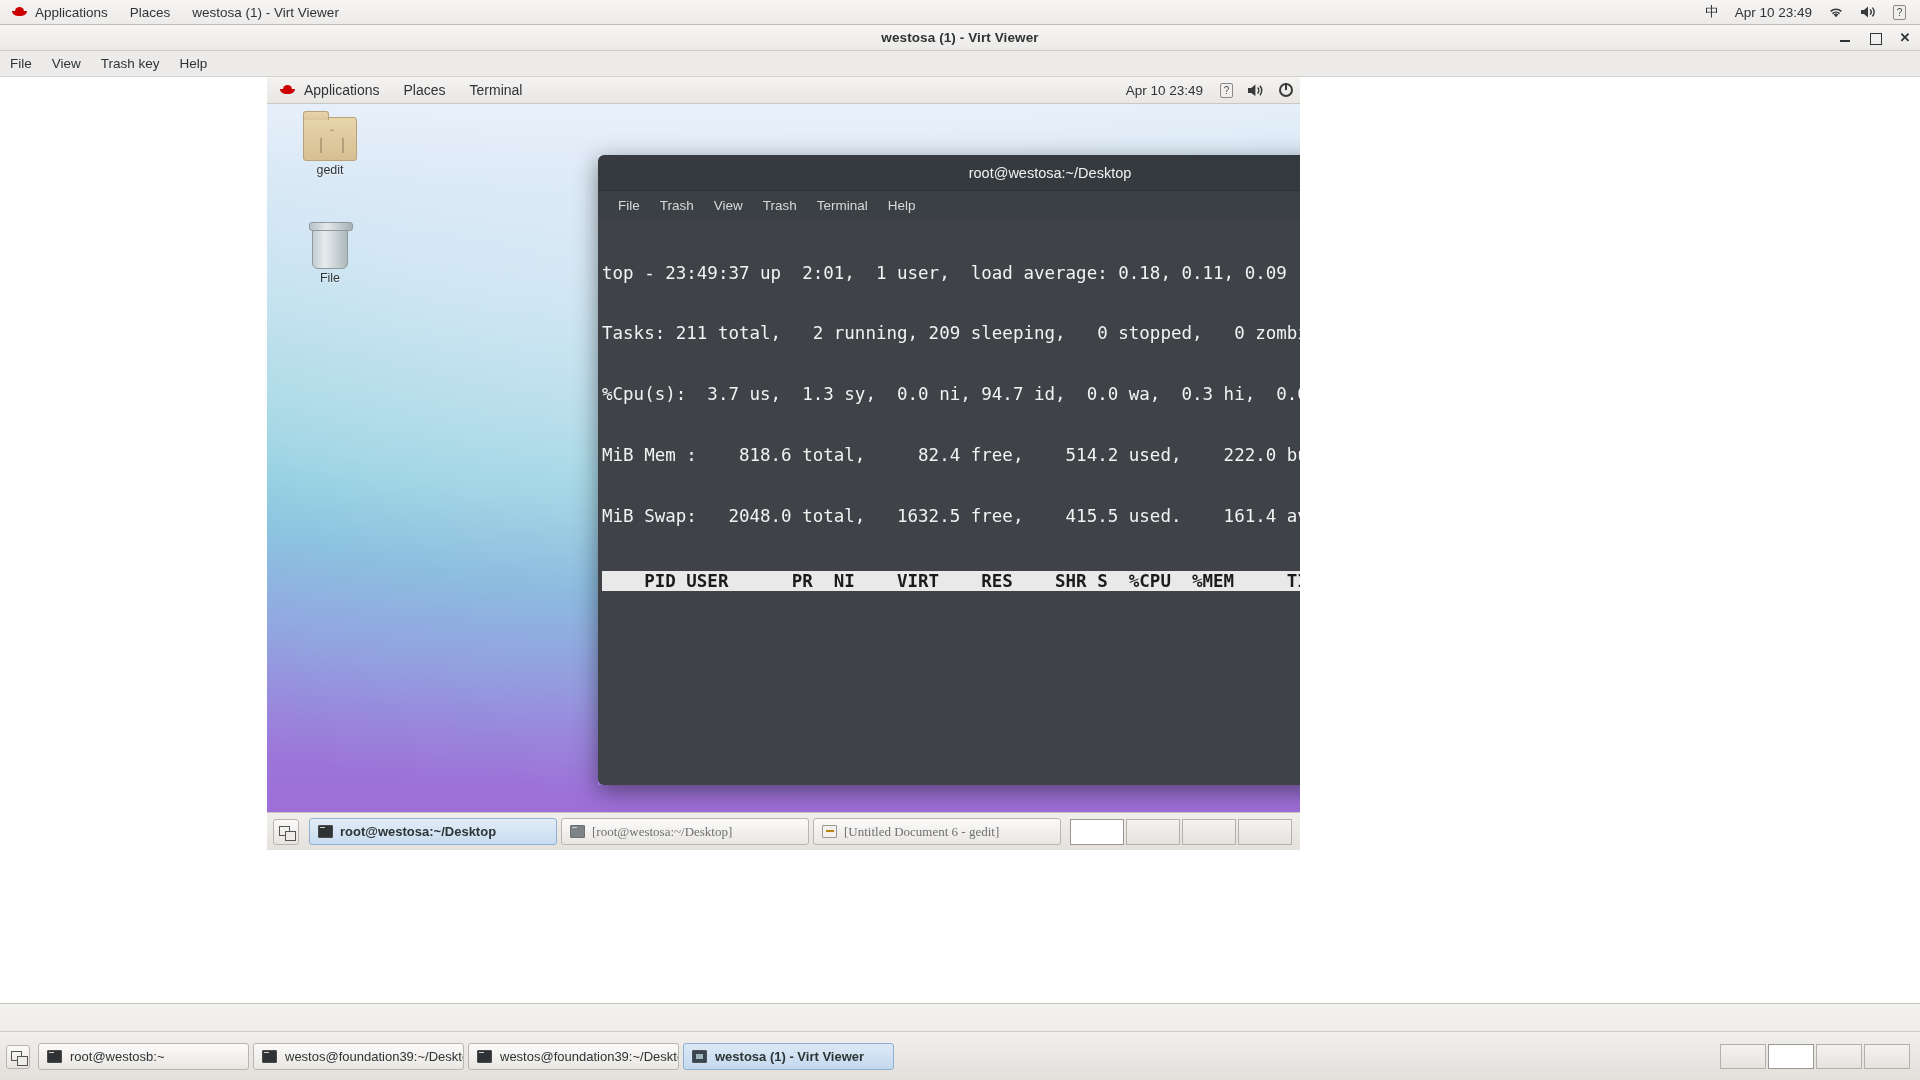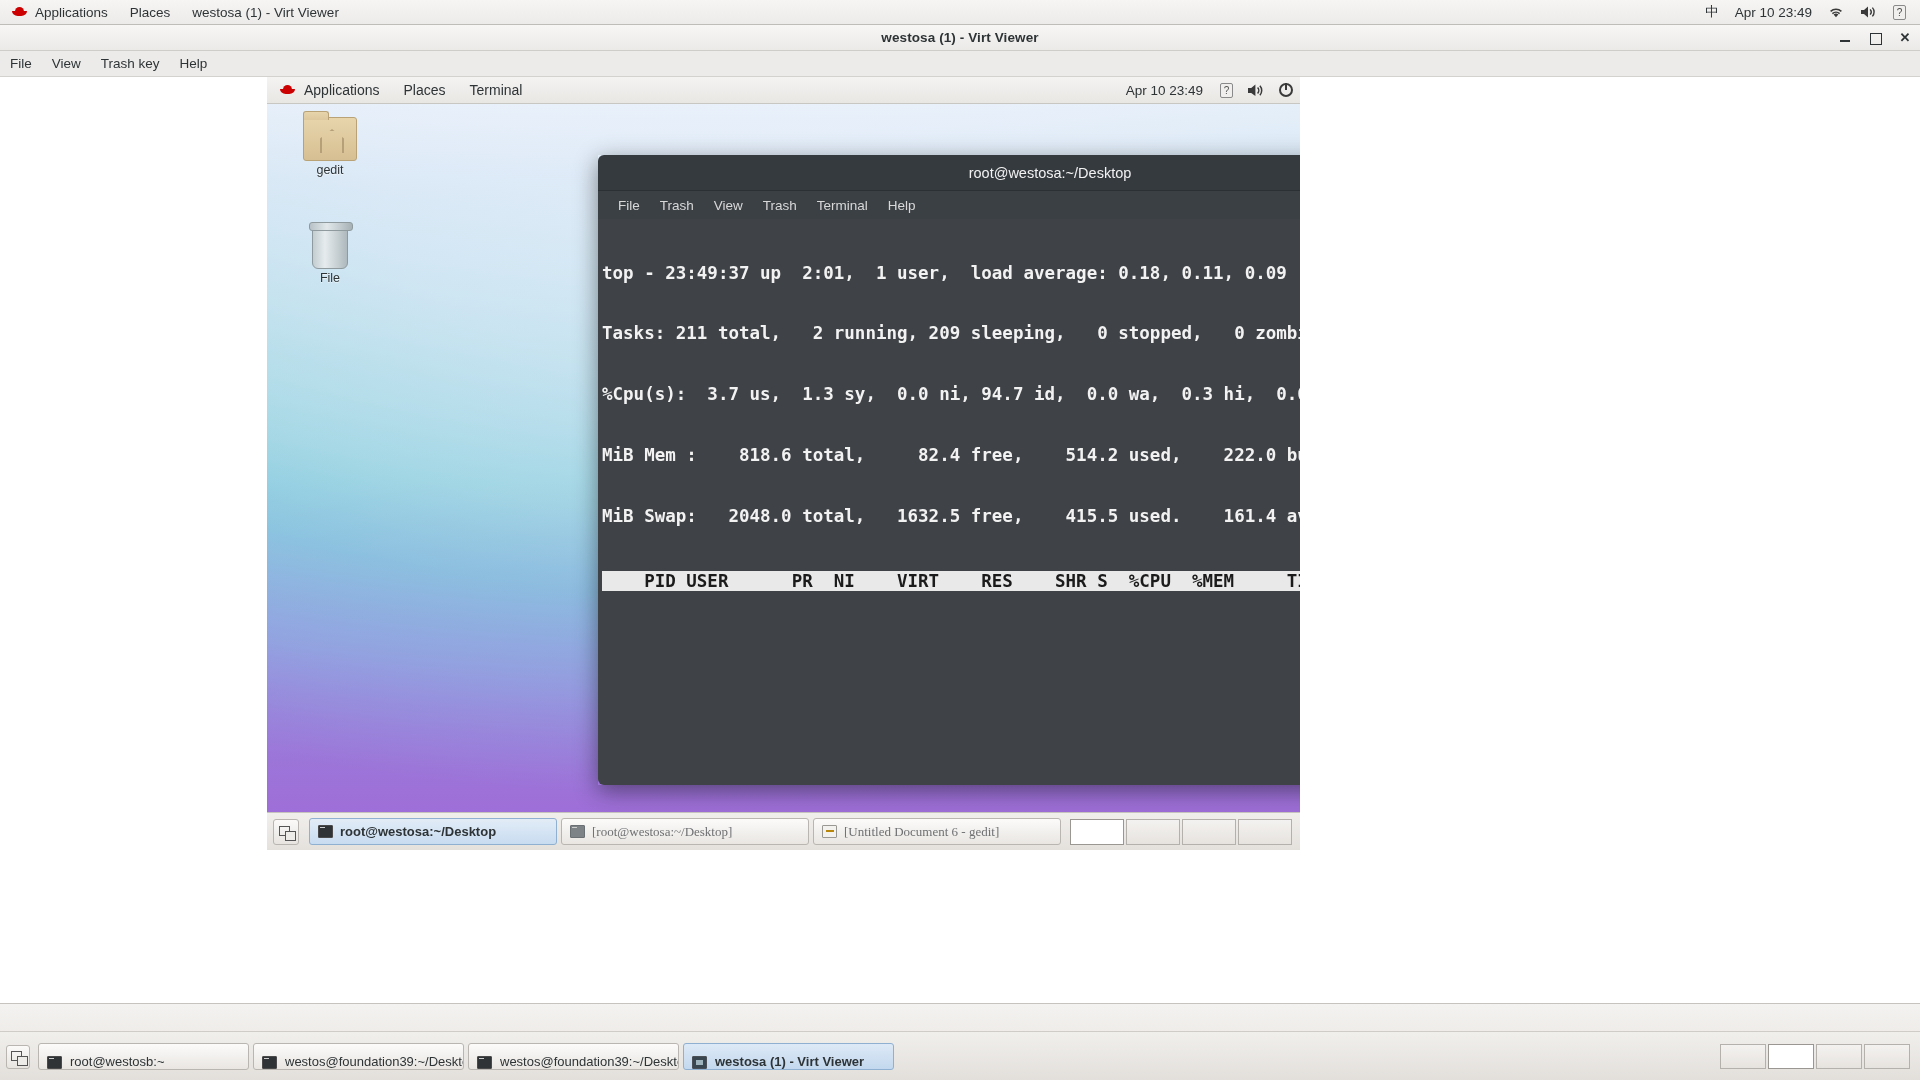--- a/index.html
+++ b/index.html
@@ -196,21 +196,21 @@
   }
   .term-menubar .mi { padding: 0 10px; height: 28px; display: flex; align-items: center; }
   .term-body {
     height: 566px; background: #3f4347; position: relative;
     overflow: hidden; border-radius: 0 0 6px 6px;
     font-family: "DejaVu Sans Mono", monospace;
   }
   .term-lines {
     padding: 3px 0 0 4px;
     font-size: 17.5px; line-height: 20.3px;
-    color: #f2f2f2; font-weight: bold;
+    color: #f2f2f2; font-weight: normal;
     white-space: pre;
   }
   .term-hdr {
     margin: 4px 0 0 4px; width: 885px;
     background: #e9e9e9; color: #1b1b1b;
     font-family: "DejaVu Sans Mono", monospace;
     font-size: 17.5px; line-height: 20.3px; font-weight: bold;
     white-space: pre;
   }
 
@@ -273,21 +273,21 @@
     border-top: 1px solid #cfccc7;
   }
   .h-showdesk {
     width: 24px; height: 24px; border: 1px solid #b9b6b1; border-radius: 3px;
     background: linear-gradient(to bottom,#fbfaf9,#e7e4e0); position: relative; flex:none; margin-right: 4px;
   }
   .h-showdesk::before { content:""; position:absolute; left:4px; top:5px; width:9px; height:8px; border:1.4px solid #555; }
   .h-showdesk::after  { content:""; position:absolute; left:10px; top:10px; width:9px; height:8px; border:1.4px solid #555; background:#eeece9; }
   .h-task {
     height: 27px; width: 211px; flex: none;
-    display: flex; align-items: flex-end; gap: 8px;
+    display: flex; align-items: center; gap: 8px;
     padding: 0 8px; border-radius: 3px;
     font-size: 13px; color: #2e3436;
     border: 1px solid #b9b6b1;
     background: linear-gradient(to bottom,#fcfbfa,#e9e6e2);
     overflow: hidden; white-space: nowrap;
   }
   .h-task.active { background: linear-gradient(to bottom,#dde9f6,#c3d8ee); border-color:#8fb0d0; font-weight: bold; }
   .h-ws { margin-left: auto; display: flex; gap: 2px; padding-right: 4px; }
   .hws { width: 46px; height: 25px; border: 1px solid #b4b1ac; background: linear-gradient(to bottom,#f4f2f0,#e6e3df); }
   .hws.active { background: #ffffff; border-color: #9a9792; }

